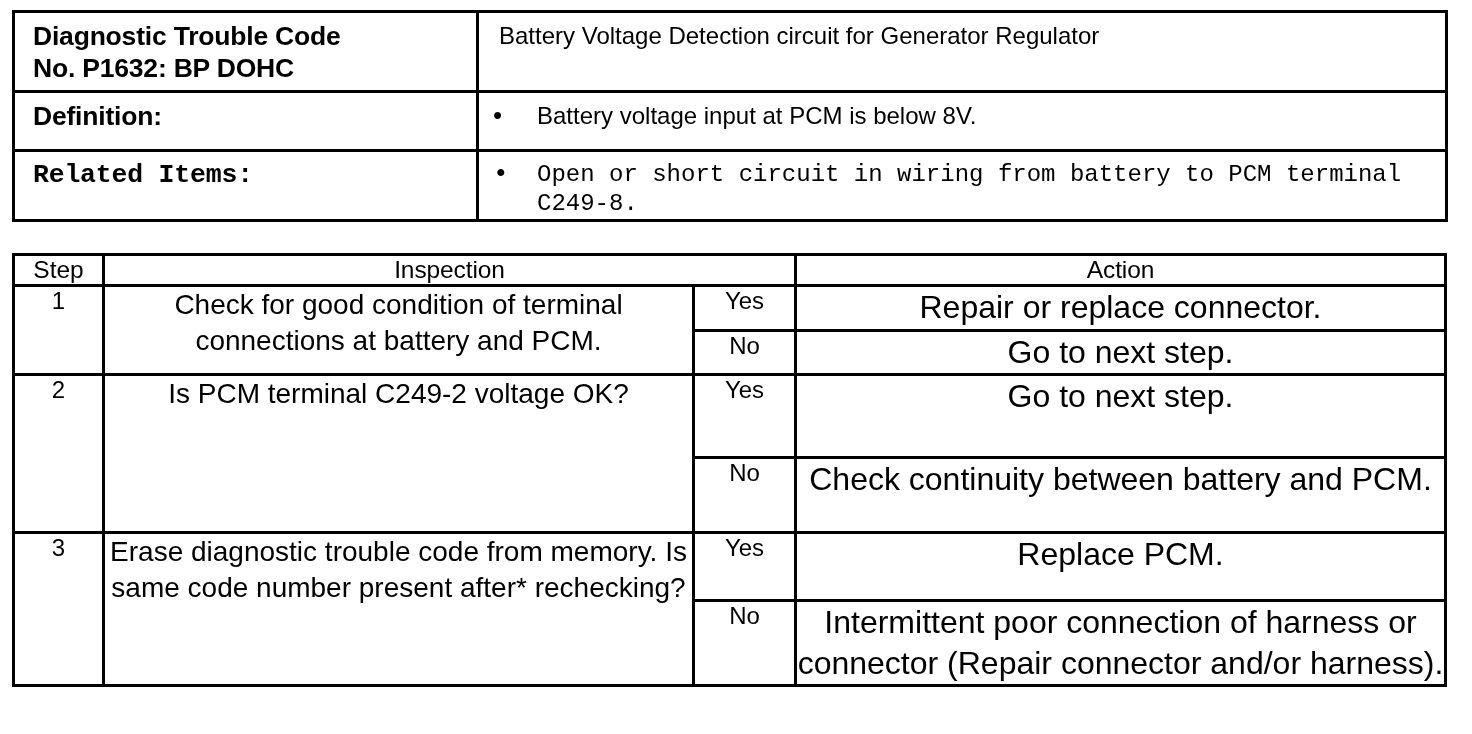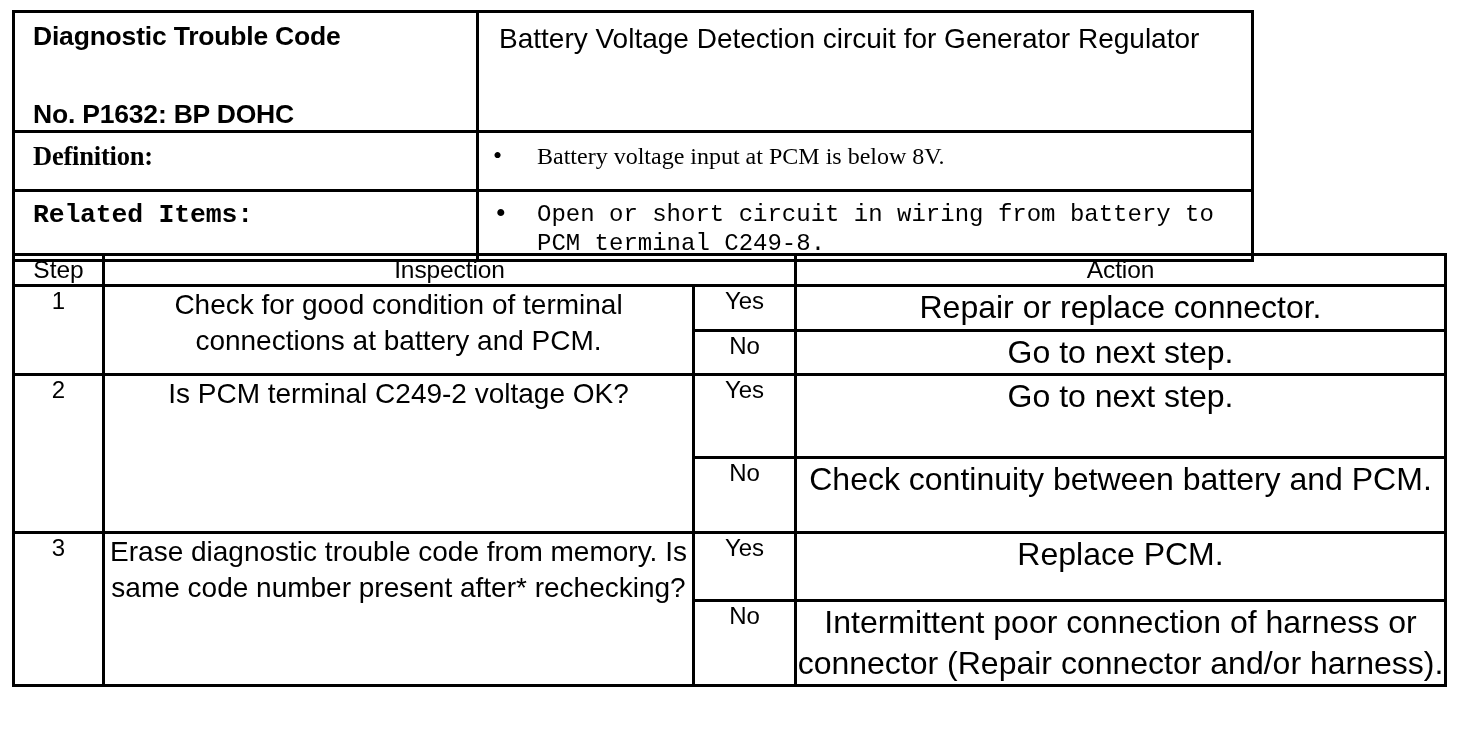--- a/index.html
+++ b/index.html
@@ -21,44 +21,44 @@
     width: 1472px;
     height: 734px;
     overflow: hidden;
   }
 
   
   .summary-table {
     position: absolute;
     left: 12px;
     top: 10px;
-    width: 1242px;
+    width: 1436px;
     border-collapse: collapse;
     table-layout: fixed;
     padding-left: 32px;
   }
   .summary-table td {
     border: 3px solid #000;
     padding: 0;
     vertical-align: top;
   }
   .summary-table .col-label { width: 464px; }
 
   .label-cell {
     padding: 8px 0 0 18px;
     font-weight: bold;
     font-size: 26.5px;
     line-height: 1.19;
     letter-spacing: -0.2px;
   }
-  .label-cell .l2 { display: block; margin-top: 46px; }
+  .label-cell .l2 { display: block; }
 
   .value-cell {
     padding: 9px 0 0 20px;
-    font-size: 28px;
+    font-size: 24px;
     line-height: 1.2;
   }
 
   .bullet-line {
     display: flex;
     align-items: flex-start;
     padding-top: 9px;
   }
   .bullet-dot {
     width: 44px;
@@ -69,21 +69,21 @@
     padding-left: 14px;
     box-sizing: border-box;
   }
   .bullet-text {
     font-size: 24px;
     line-height: 1.2;
     padding-left: 14px;
   }
 
   .r1 { height: 80px; }
-  .r2 { height: 59px; font-family: Liberation Serif, serif; }
+  .r2 { height: 59px; }
   .r3 { height: 59px; font-family: Liberation Mono, monospace; }
 
   
   .steps-table {
     position: absolute;
     left: 12px;
     top: 253px;
     width: 1267px;
     border-collapse: collapse;
     table-layout: fixed;

